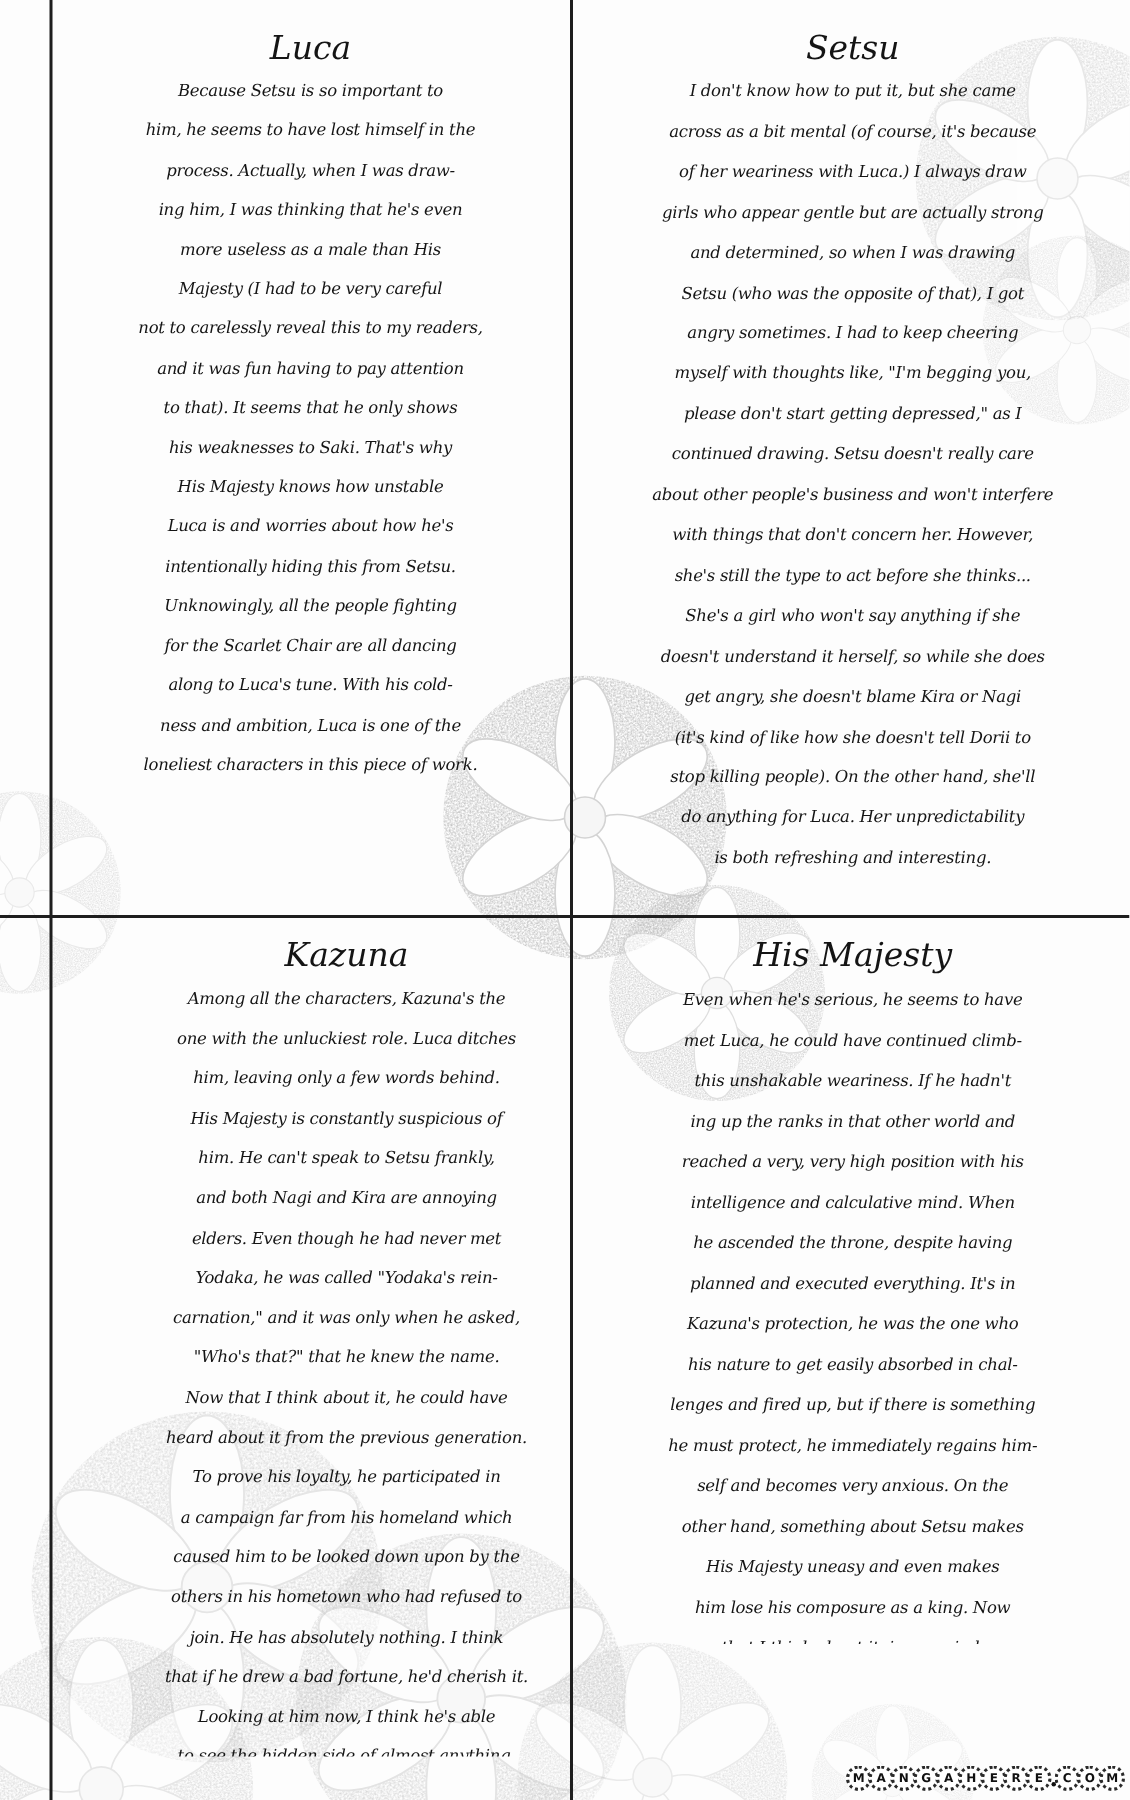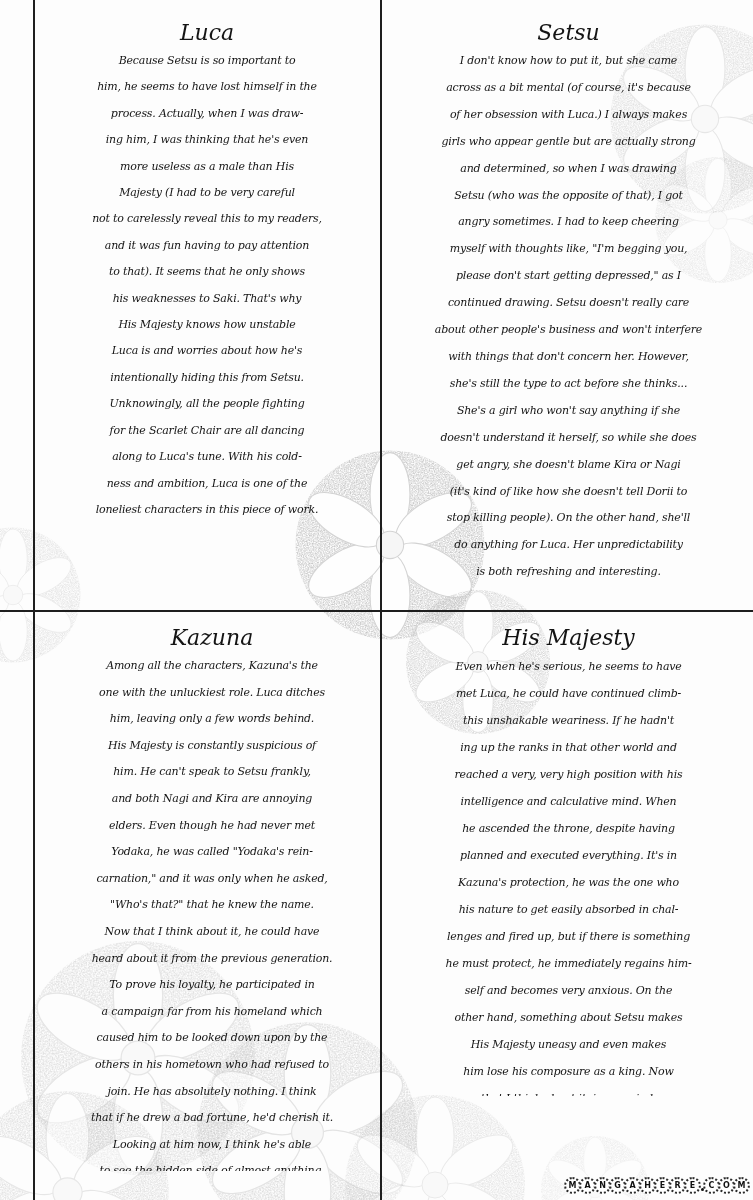--- a/index.html
+++ b/index.html
@@ -15,21 +15,21 @@
   
   .vline { position:absolute; top:0; bottom:0; width:2px; background:#1e1e1e; }
   .vline.left   { left:33px; }
   .vline.center { left:380px; }
   .hline { position:absolute; left:0; right:0; top:610px; height:2px; background:#1e1e1e; }
 
   
   .quad { position:absolute; overflow:hidden; text-align:center; }
   .q-tl { left:36px;  top:0;     width:342px; height:610px; }
   .q-tr { left:384px; top:0;     width:369px; height:610px; }
-  .q-bl { left:29px;  top:612px; width:342px; height:559px;padding-left:12px; }
+  .q-bl { left:48px;  top:612px; width:342px; height:559px;padding-left:12px; }
   .q-br { left:384px; top:612px; width:369px; height:484px; }
 
   .heading { font-size:22px; font-weight:normal; margin:0 0 3px 0; }
   .q-tl .heading, .q-tr .heading { margin-top:20px; }
   .q-bl .heading, .q-br .heading { margin-top:13px; }
 
   .body-lines { font-size:11px; letter-spacing:-0.2px; }
   .tline { white-space:nowrap; }
   .q-tl .tline { line-height:26.4px; }
   .q-tr .tline { line-height:26.9px; }
@@ -147,21 +147,21 @@
         <div class="tline">ness and ambition, Luca is one of the</div>
         <div class="tline">loneliest characters in this piece of work.</div>
       </div>
   </section>
 
   <section class="quad q-tr">
     <h2 class="heading">Setsu</h2>
     <div class="body-lines">
         <div class="tline">I don't know how to put it, but she came</div>
         <div class="tline">across as a bit mental (of course, it's because</div>
-        <div class="tline">of her obsession with Luca.) I always makes</div>
+        <div class="tline">of her weariness with Luca.) I always draw</div>
         <div class="tline">girls who appear gentle but are actually strong</div>
         <div class="tline">and determined, so when I was drawing</div>
         <div class="tline">Setsu (who was the opposite of that), I got</div>
         <div class="tline">angry sometimes. I had to keep cheering</div>
         <div class="tline">myself with thoughts like, "I'm begging you,</div>
         <div class="tline">please don't start getting depressed," as I</div>
         <div class="tline">continued drawing. Setsu doesn't really care</div>
         <div class="tline">about other people's business and won't interfere</div>
         <div class="tline">with things that don't concern her. However,</div>
         <div class="tline">she's still the type to act before she thinks...</div>

